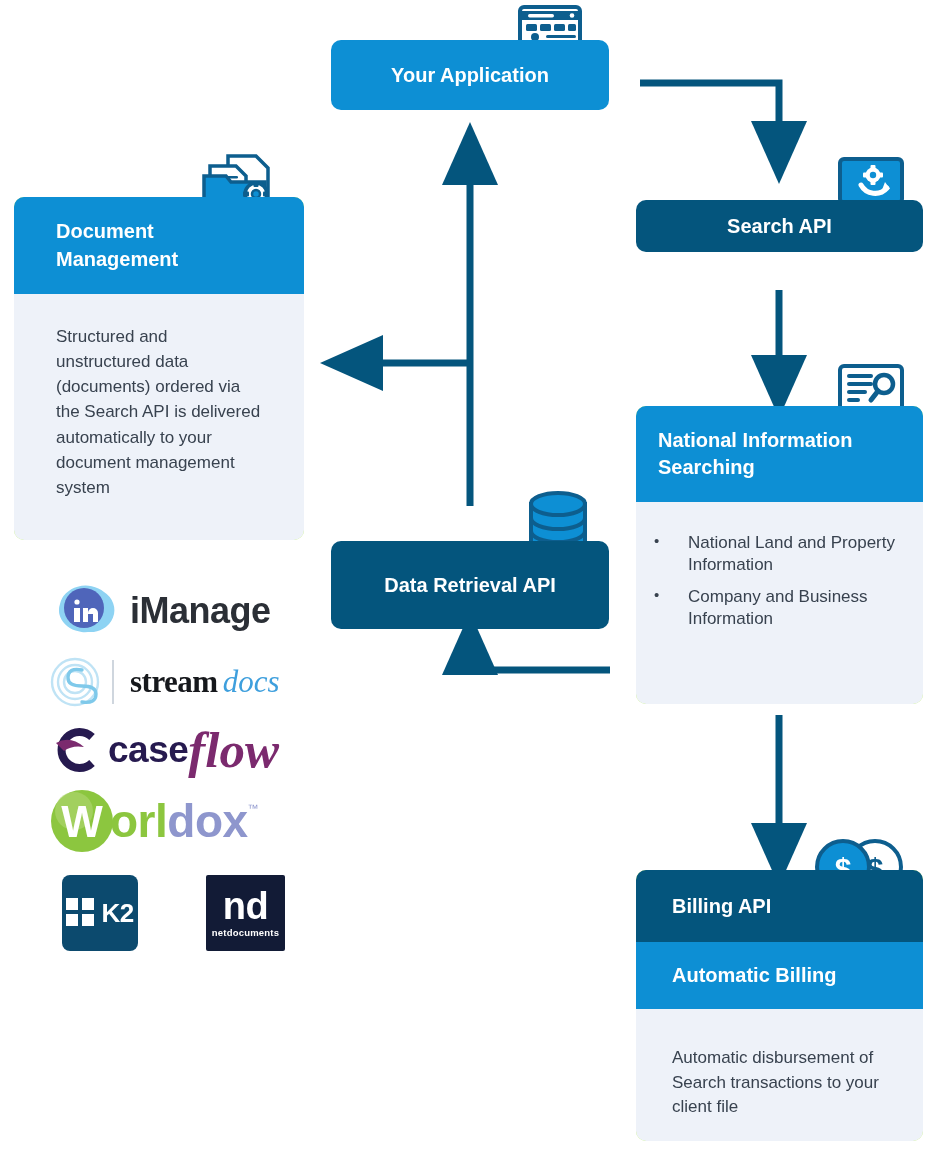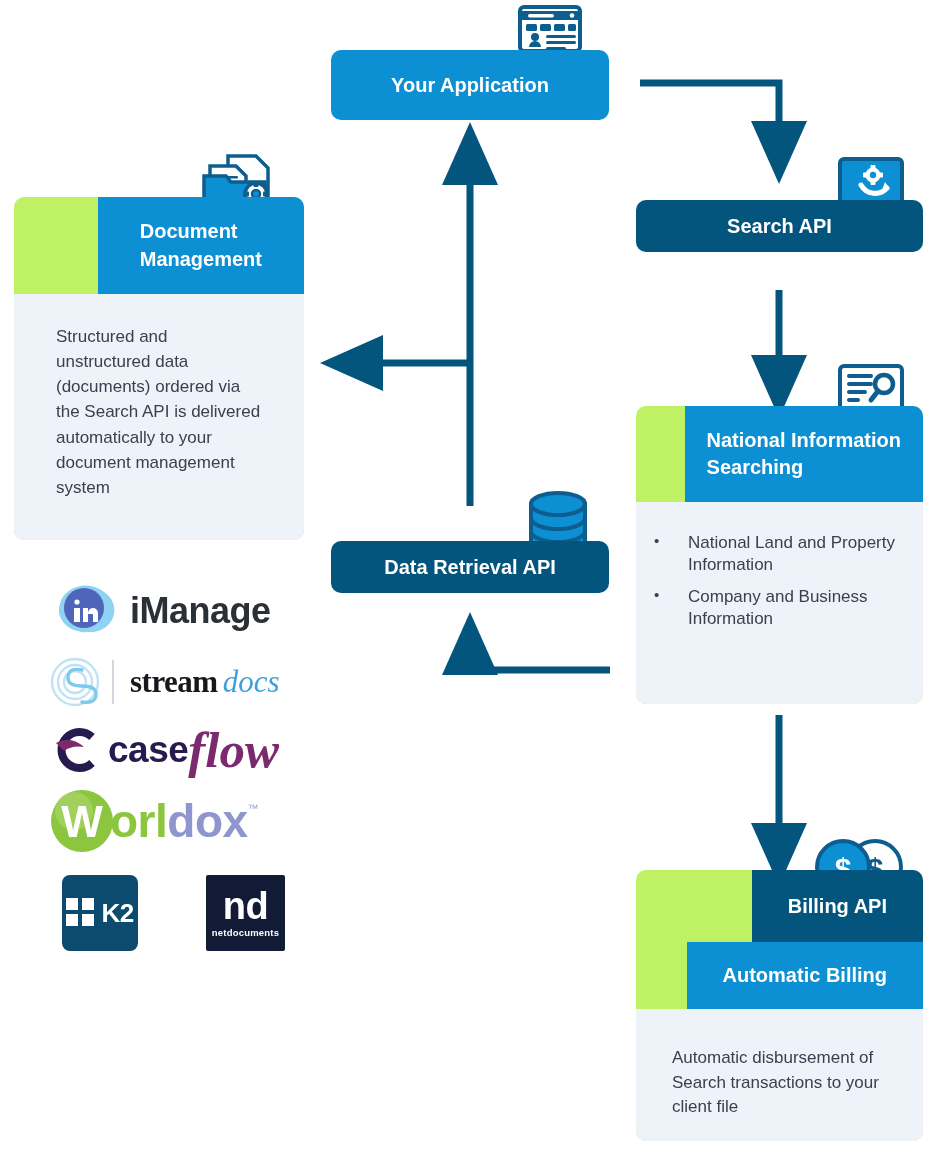--- a/index.html
+++ b/index.html
@@ -19,21 +19,21 @@
     display: flex; align-items: center; justify-content: center;
     color: #ffffff; font-weight: bold;
   }
   .pill.blue  { background: #0d8fd4; }
   .pill.navy  { background: #04557d; }
 
   .card {
     border-radius: 10px;
     overflow: hidden;
     background: #bef264;
-    display: flex; flex-direction: column; align-items: flex-end;
+    display: flex; flex-direction: column;
   }
   .card-head {
     color: #ffffff; font-weight: bold;
     display: flex; align-items: center;
   }
   .card-head.blue { background: #0d8fd4; }
   .card-head.navy { background: #04557d; }
   .card-body {
     background: #eef2f9;
     color: #38424f;
@@ -104,21 +104,21 @@
       <g fill="#0d5e8e">
         <circle cx="23" cy="33" r="4"></circle>
         <path d="M17,43 a6,6 0 0 1 12,0 z"></path>
         <rect x="34" y="31" width="30" height="3" rx="1.5"></rect>
         <rect x="34" y="37" width="30" height="3" rx="1.5"></rect>
         <rect x="34" y="43" width="20" height="3" rx="1.5"></rect>
       </g>
       <path d="M2,49 h74 a3,3 0 0 1 -3,6 h-68 a3,3 0 0 1 -3,-6 z" fill="#ffffff" stroke="#0d5e8e" stroke-width="4"></path>
     </svg>
   </div>
-  <div class="box pill blue" style="left:331px; top:50px; width:278px; height:70px; font-size:20px;">
+  <div class="box pill blue" style="left:331px; top:40px; width:278px; height:70px; font-size:20px;">
     <span>Your Application</span>
   </div>
 
   <div class="icon-wrap" style="left:828px; top:155px; width:82px; height:62px;">
     <svg viewBox="0 0 82 62" width="82" height="62">
       <rect x="12" y="4" width="62" height="44" rx="4" fill="#0d8fd4" stroke="#0d5e8e" stroke-width="4"></rect>
       <g fill="#ffffff">
         <circle cx="45" cy="20" r="7.5"></circle>
         <rect x="42.5" y="10" width="5" height="20" rx="1"></rect>
         <rect x="35" y="17.5" width="20" height="5" rx="1"></rect>
@@ -183,21 +183,21 @@
   </div>
 
   <div class="icon-wrap" style="left:527px; top:491px; width:62px; height:66px;">
     <svg viewBox="0 0 62 66" width="62" height="66">
       <path d="M4,13 v40 a27,11 0 0 0 54,0 v-40 z" fill="#0d8fd4" stroke="#0d5e8e" stroke-width="4"></path>
       <ellipse cx="31" cy="13" rx="27" ry="11" fill="#0d8fd4" stroke="#0d5e8e" stroke-width="4"></ellipse>
       <path d="M4,27 a27,11 0 0 0 54,0" fill="none" stroke="#0d5e8e" stroke-width="4"></path>
       <path d="M4,40 a27,11 0 0 0 54,0" fill="none" stroke="#0d5e8e" stroke-width="4"></path>
     </svg>
   </div>
-  <div class="box pill navy" style="left:331px; top:541px; width:278px; height:52px; font-size:20px;">
+  <div class="box pill navy" style="left:331px; top:541px; width:278px; height:88px; font-size:20px;">
     <span>Data Retrieval API</span>
   </div>
 
   <div class="icon-wrap" style="left:194px; top:152px; width:92px; height:70px;">
     <svg viewBox="0 0 92 70" width="92" height="70">
       <path d="M34,4 h28 l12,12 v30 h-40 z" fill="#ffffff" stroke="#0d5e8e" stroke-width="3.5"></path>
       <path d="M16,14 h26 l10,10 v28 h-36 z" fill="#ffffff" stroke="#0d5e8e" stroke-width="3.5"></path>
       <g fill="#0d5e8e">
         <rect x="22" y="24" width="22" height="2.6" rx="1.3"></rect>
         <rect x="22" y="30" width="22" height="2.6" rx="1.3"></rect>

